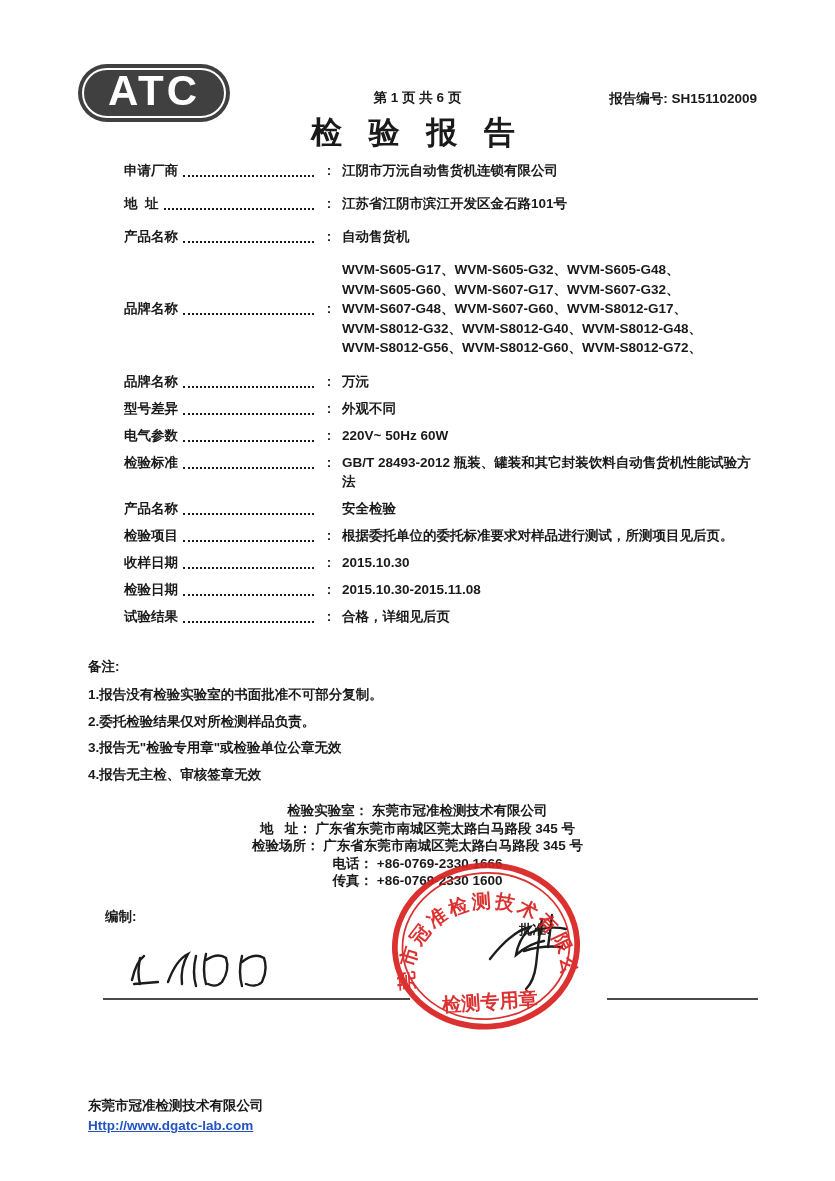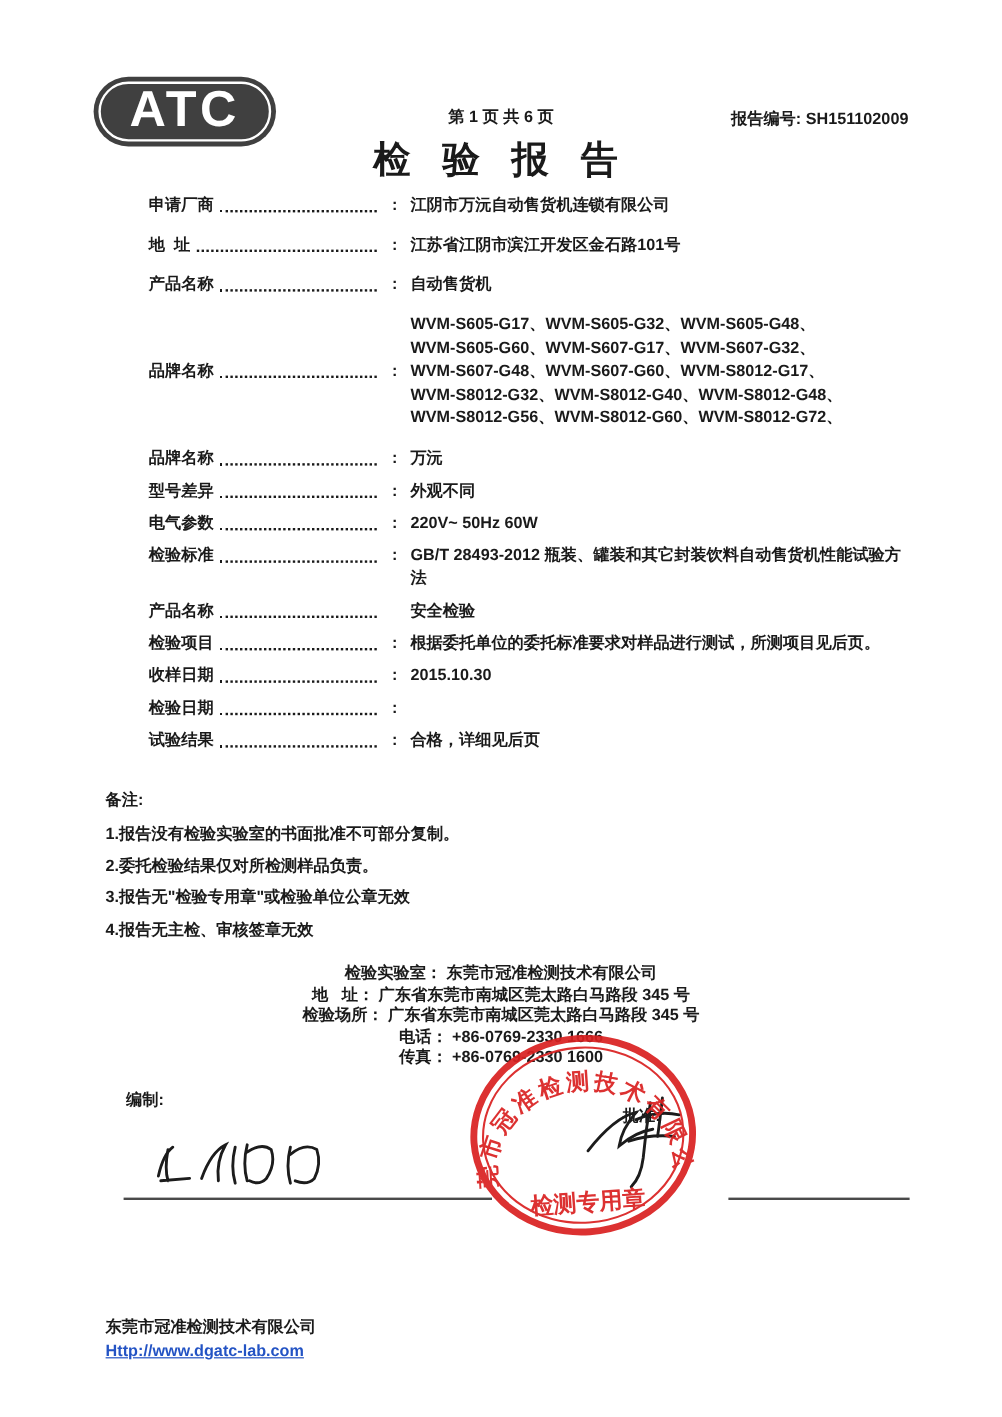--- a/index.html
+++ b/index.html
@@ -189,20 +189,21 @@
           </span>
         <span class="colon-cell">:</span>
         <span class="value-cell">2015.10.30</span>
       </div>
       <div class="row">
         <span class="label-cell">
             <span class="lbl">检验日期</span>
             <span class="leader"></span>
           </span>
         <span class="colon-cell">:</span>
+        <span class="value-cell">2015.10.30-2015.11.08</span>
       </div>
       <div class="row">
         <span class="label-cell">
             <span class="lbl">试验结果</span>
             <span class="leader"></span>
           </span>
         <span class="colon-cell">:</span>
         <span class="value-cell">合格，详细见后页</span>
       </div>
     </div>

